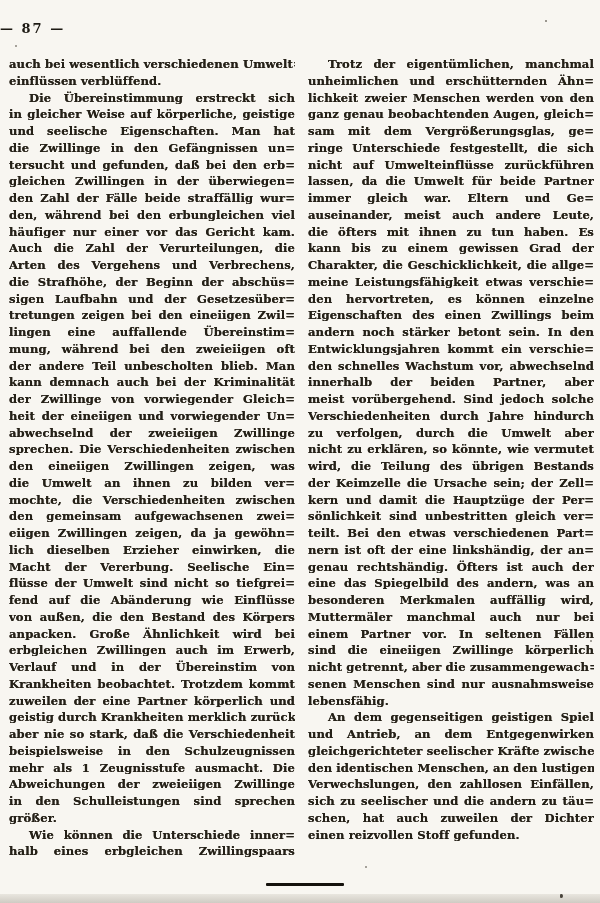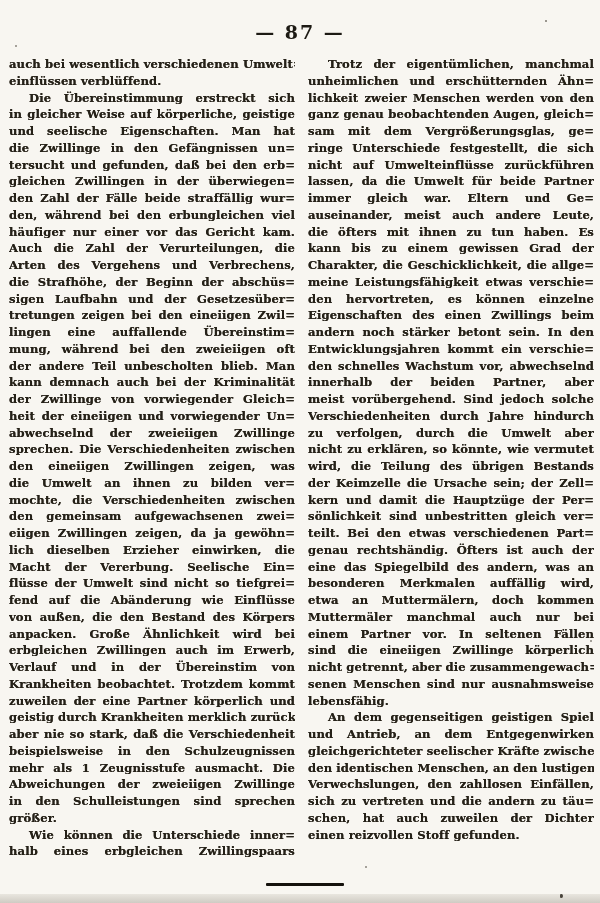--- a/index.html
+++ b/index.html
@@ -18,23 +18,22 @@
   .page{
     position:relative;
     width:600px;height:903px;
     background:var(--paper);
     color:var(--ink);
     overflow:hidden;
   }
   .header{
     position:absolute;
     top:21px;left:0;right:0;
-    text-align:center;
     font-weight:bold;
-    font-size:19px;
+    font-size:13px;
     letter-spacing:2px;
     color:#1d1a14;
   }
   .columns{
     position:absolute;
     top:56px;left:9px;
     width:585px;
     display:flex;
     gap:13px;
   }
@@ -163,36 +162,36 @@
         <div class="line">innerhalb der beiden Partner, aber</div>
         <div class="line">meist vorübergehend. Sind jedoch solche</div>
         <div class="line">Verschiedenheiten durch Jahre hindurch</div>
         <div class="line">zu verfolgen, durch die Umwelt aber</div>
         <div class="line">nicht zu erklären, so könnte, wie vermutet</div>
         <div class="line">wird, die Teilung des übrigen Bestands</div>
         <div class="line">der Keimzelle die Ursache sein; der Zell=</div>
         <div class="line">kern und damit die Hauptzüge der Per=</div>
         <div class="line">sönlichkeit sind unbestritten gleich ver=</div>
         <div class="line">teilt. Bei den etwas verschiedenen Part=</div>
+        <div class="line">nern ist oft der eine linkshändig, der an=</div>
         <div class="line">genau rechtshändig. Öfters ist auch der</div>
         <div class="line">eine das Spiegelbild des andern, was an</div>
         <div class="line">besonderen Merkmalen auffällig wird,</div>
-        <div class="line">etwa an Muttermälern, doch kommen</div>
         <div class="line">Muttermäler manchmal auch nur bei</div>
         <div class="line">einem Partner vor. In seltenen Fällen</div>
         <div class="line">sind die eineiigen Zwillinge körperlich</div>
         <div class="line">nicht getrennt, aber die zusammengewach=</div>
         <div class="line">senen Menschen sind nur ausnahmsweise</div>
         <div class="line e">lebensfähig.</div>
         <div class="line p">An dem gegenseitigen geistigen Spiel</div>
         <div class="line">und Antrieb, an dem Entgegenwirken</div>
         <div class="line">gleichgerichteter seelischer Kräfte zwischen</div>
         <div class="line">den identischen Menschen, an den lustigen</div>
         <div class="line">Verwechslungen, den zahllosen Einfällen,</div>
-        <div class="line">sich zu vertreten und die andern zu täu=</div>
+        <div class="line">sich zu seelischer und die andern zu täu=</div>
         <div class="line">schen, hat auch zuweilen der Dichter</div>
         <div class="line e">einen reizvollen Stoff gefunden.</div>
       </div>
   </div>
 
   <div class="divider"></div>
 
   <div class="scan-band"></div>
 
   <div class="speck s1"></div>

